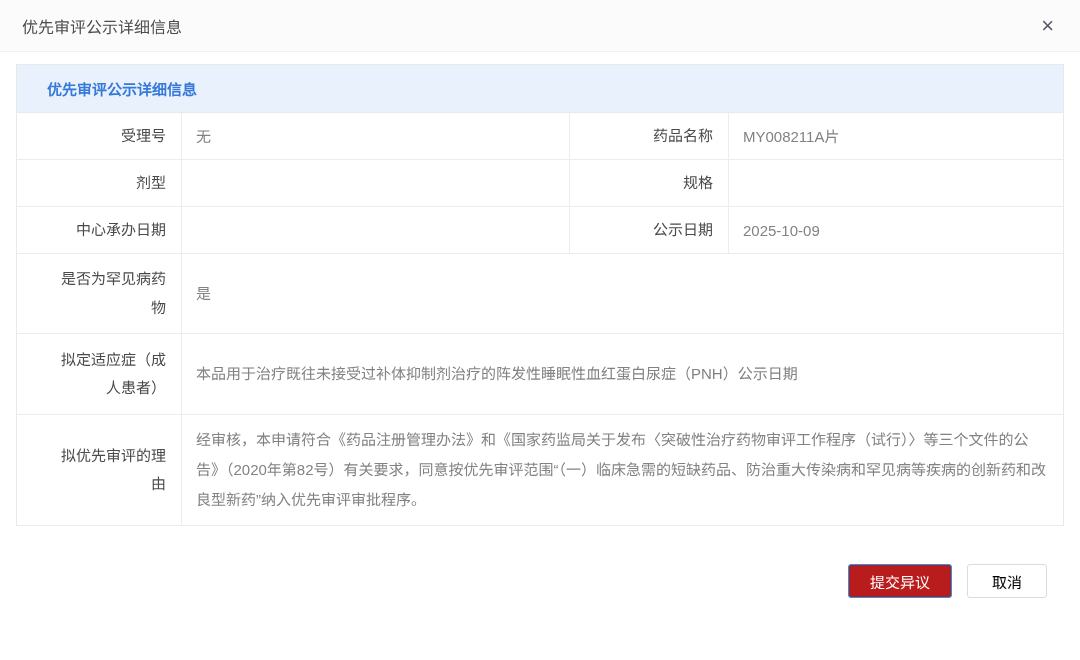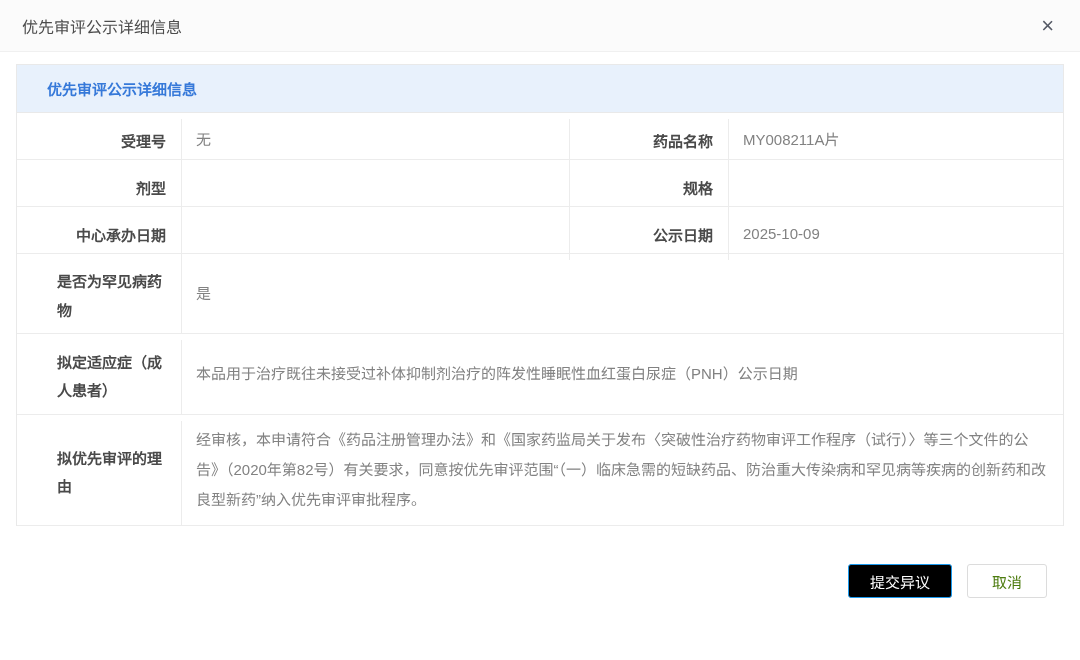--- a/index.html
+++ b/index.html
@@ -55,27 +55,26 @@
   }
   .trow.cols4 { grid-template-columns: 165px 387px 160px 1fr; }
   .trow.cols2 { grid-template-columns: 165px 1fr; }
   .cell {
     display: flex;
     align-items: center;
     min-height: 47px;
   }
   .label-cell {
     justify-content: flex-end;
-    text-align: left;
-    font-weight: bold;
+    text-align: right;
+    font-weight: normal;
     color: #4a4a4a;
     padding: 8px 15px 8px 40px;
     line-height: 1.9;
     border-right: 1px solid #ececec;
-    margin-top: 6px;
   }
   .label-cell.second { padding-left: 20px; border-left: 1px solid #ececec; }
   .value-cell {
     justify-content: flex-start;
     text-align: left;
     color: #828282;
     padding: 10px 16px 10px 14px;
     line-height: 2;
   }
   .r1 { height: 47px; }
@@ -94,28 +93,28 @@
     height: 34px;
     font-size: 15px;
     border-radius: 3px;
     cursor: pointer;
     display: inline-flex;
     align-items: center;
     justify-content: center;
     font-family: inherit;
   }
   .btn-primary {
-    background: #000000;
+    background: #b91c1c;
     color: #ffffff;
     border: 1px solid #1b9aee;
     padding: 0 21px;
   }
   .btn-default {
     background: #ffffff;
-    color: #4d7c0f;
+    color: #000000;
     border: 1px solid #dcdcdc;
     padding: 0 24px;
   }
 </style>
 </head>
 <body>
 
 <div class="dialog">
 
   <div class="dialog-header">

